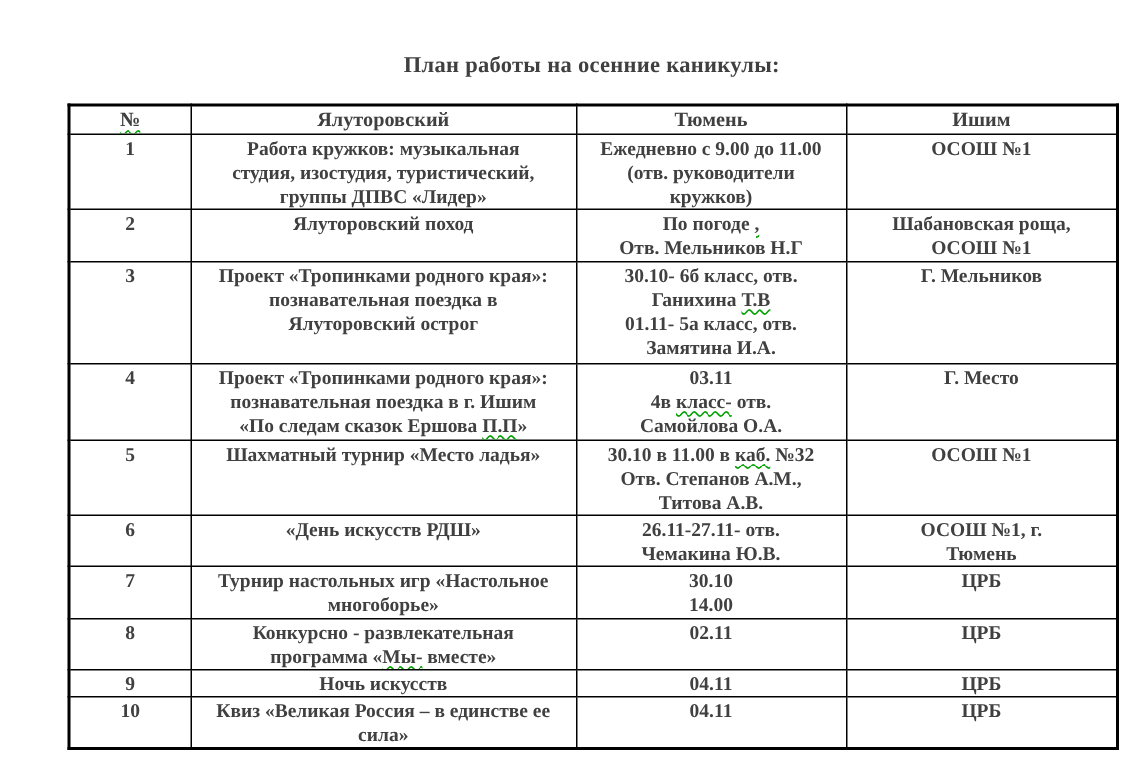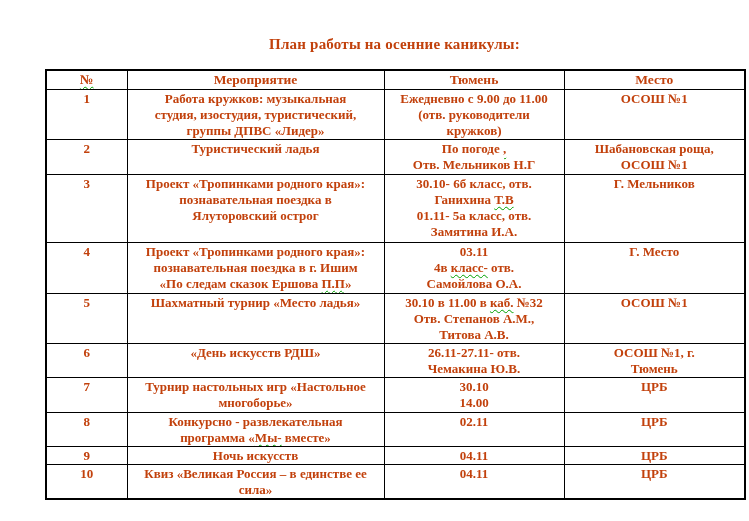--- a/index.html
+++ b/index.html
@@ -7,21 +7,21 @@
     padding: 0;
     background: #ffffff;
   }
   .page {
     position: relative;
     width: 749px;
     height: 521px;
     background: #ffffff;
     font-family: "Liberation Serif", "DejaVu Serif", serif;
     font-weight: bold;
-    color: #c2410c;
+    color: #404040;
     overflow: hidden;
   }
   .doc-title {
     position: absolute;
     top: 36px;
     left: 45px;
     width: 699px;
     text-align: center;
     font-size: 15px;
     letter-spacing: 0.2px;
@@ -66,35 +66,35 @@
   <table class="plan">
     <colgroup id="plan-cols">
         <col style="width: 81px;">
         <col style="width: 257px;">
         <col style="width: 180px;">
         <col style="width: 181px;">
       </colgroup>
     <thead>
       <tr id="plan-header-row" style="height: 19px;">
           <th><span class="spell">№</span></th>
-          <th>Мероприятие</th>
+          <th>Ялуторовский</th>
           <th>Тюмень</th>
-          <th>Место</th>
+          <th>Ишим</th>
         </tr>
     </thead>
     <tbody id="plan-body">
         <tr style="height: 44px;">
           <td>1</td>
           <td>Работа кружков: музыкальная<br>студия, изостудия, туристический,<br>группы ДПВС «Лидер»</td>
           <td>Ежедневно с 9.00 до 11.00<br>(отв. руководители<br>кружков)</td>
           <td>ОСОШ №1</td>
         </tr>
         <tr style="height: 35px;">
           <td>2</td>
-          <td>Туристический ладья</td>
+          <td>Ялуторовский поход</td>
           <td>По погоде <span class="spell">,</span><br>Отв. Мельников Н.Г</td>
           <td>Шабановская роща,<br>ОСОШ №1</td>
         </tr>
         <tr style="height: 68px;">
           <td>3</td>
           <td>Проект «Тропинками родного края»:<br>познавательная поездка в<br>Ялуторовский острог</td>
           <td>30.10- 6б класс, отв.<br>Ганихина <span class="spell">Т.В</span><br>01.11- 5а класс, отв.<br>Замятина И.А.</td>
           <td>Г. Мельников</td>
         </tr>
         <tr style="height: 51px;">

